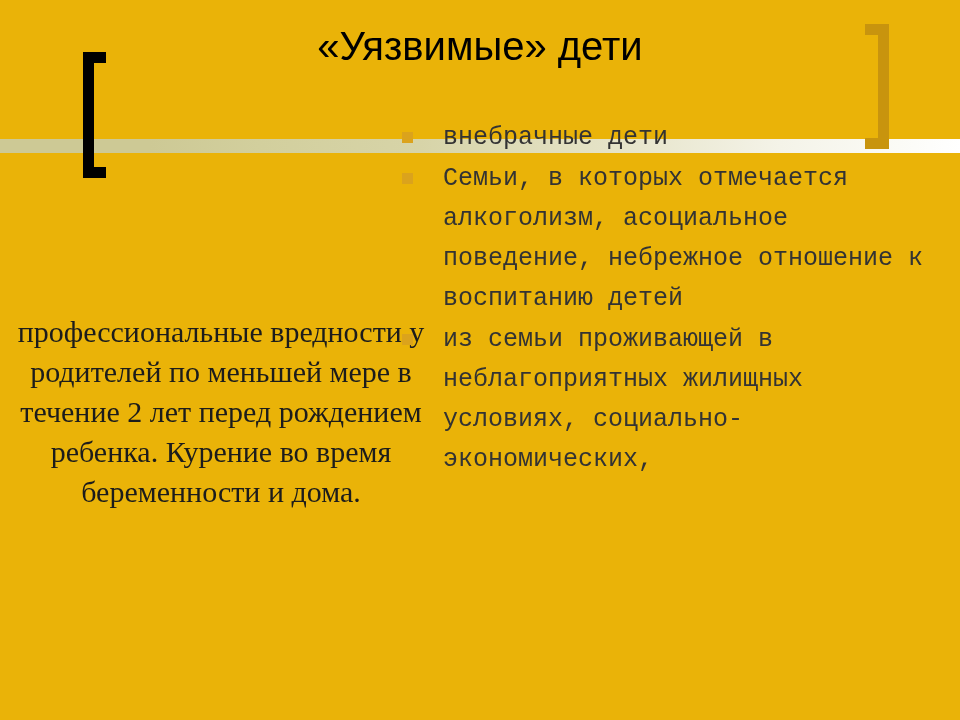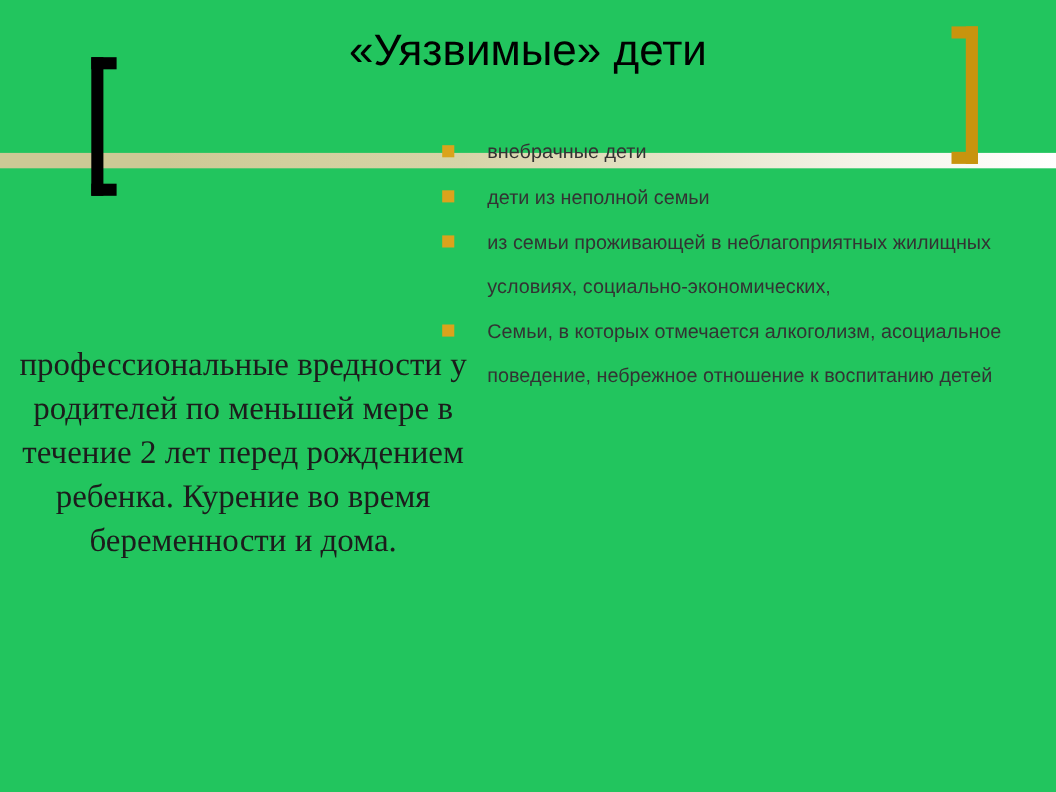--- a/index.html
+++ b/index.html
@@ -7,21 +7,21 @@
     padding: 0;
     background: #ffffff;
   }
   body {
     font-family: "Liberation Sans", sans-serif;
   }
   #slide {
     position: relative;
     width: 960px;
     height: 720px;
-    background: #22c55e;
+    background: #eab308;
     overflow: hidden;
   }
 
   
   .band {
     position: absolute;
     left: 0;
     top: 139px;
     width: 960px;
     height: 14px;
@@ -96,22 +96,22 @@
     position: absolute;
     left: 399px;
     top: 118px;
     width: 540px;
   }
   .bullet-row {
     position: relative;
     display: block;
     padding-left: 44px;
     margin: 0 0 1px 0;
-    font-family: Liberation Sans, sans-serif;
-    font-size: 18px;
+    font-family: Liberation Mono, monospace;
+    font-size: 25px;
     line-height: 40px;
     color: #333333;
   }
   .bullet-row .marker {
     position: absolute;
     left: 3px;
     top: 14px;
     width: 11px;
     height: 11px;
     background: #dba31c;
@@ -136,31 +136,27 @@
 
   <div class="left-note">профессиональные вредности у родителей по меньшей мере в течение 2 лет перед рождением ребенка. Курение во время беременности и дома.</div>
 
   <div class="bullets">
 
     <div class="bullet-row" style="top:0px;">
       <span class="marker"></span>
       <span class="btext">внебрачные дети</span>
     </div>
 
+
     <div class="bullet-row">
       <span class="marker"></span>
-      <span class="btext">дети из неполной семьи</span>
+      <span class="btext">Семьи, в которых отмечается алкоголизм, асоциальное поведение, небрежное отношение к воспитанию детей</span>
     </div>
 
     <div class="bullet-row">
       <span class="marker"></span>
       <span class="btext">из семьи проживающей в неблагоприятных жилищных условиях, социально-экономических,</span>
-    </div>
-
-    <div class="bullet-row">
-      <span class="marker"></span>
-      <span class="btext">Семьи, в которых отмечается алкоголизм, асоциальное поведение, небрежное отношение к воспитанию детей</span>
     </div>
 
 
   </div>
 
 </div>
 
 </body></html>

